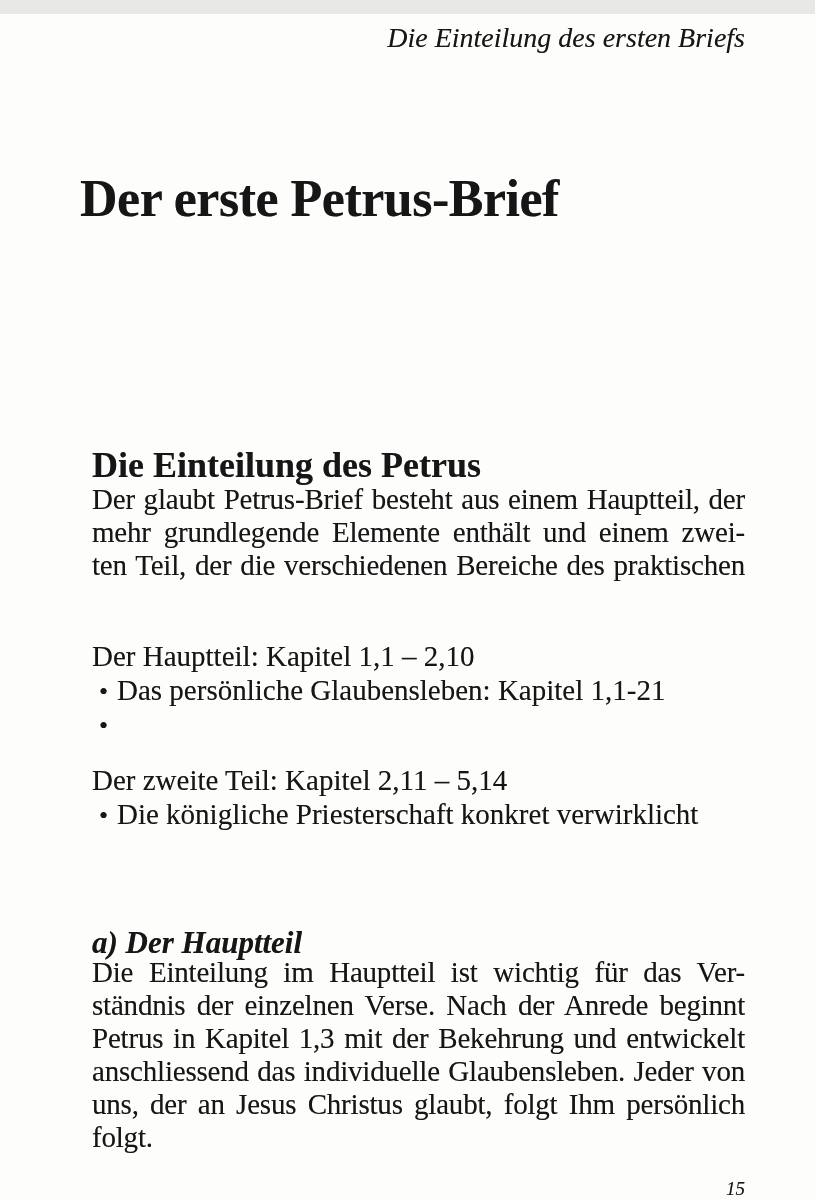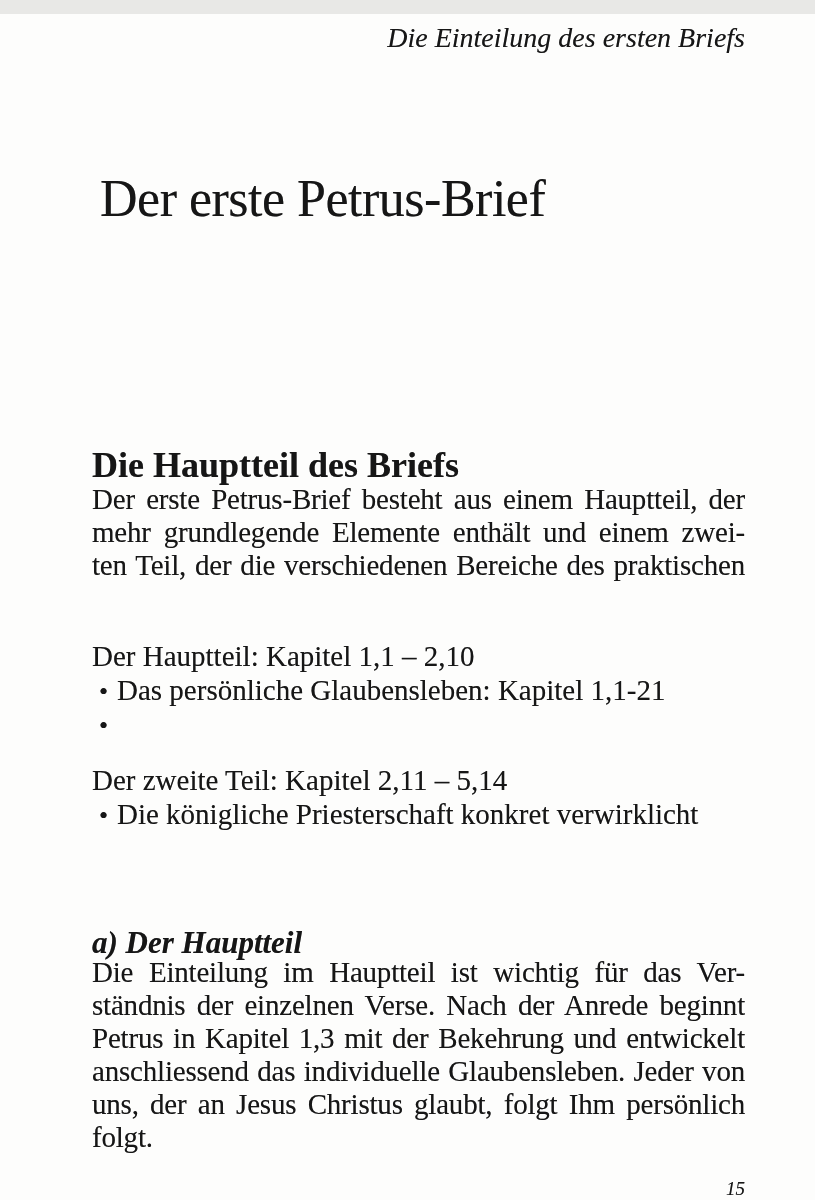--- a/index.html
+++ b/index.html
@@ -23,22 +23,22 @@
     top: 7px;
     right: 70px;
     font-style: italic;
     font-size: 28px;
     line-height: 34px;
     white-space: nowrap;
   }
   .chapter-title {
     position: absolute;
     top: 119px;
-    left: 100px;
-    font-weight: normal;
+    left: 80px;
+    font-weight: bold;
     font-size: 52px;
     line-height: 62px;
     letter-spacing: -0.5px;
     white-space: nowrap;
   }
   .section-heading {
     position: absolute;
     top: 399px;
     left: 92px;
     font-weight: bold;
@@ -107,24 +107,24 @@
 </style>
 </head>
 <body>
 
 <div class="page">
 
   <div class="running-header">Die Einteilung des ersten Briefs</div>
 
   <h1 class="chapter-title">Der erste Petrus-Brief</h1>
 
-  <h2 class="section-heading">Die Hauptteil des Briefs</h2>
+  <h2 class="section-heading">Die Einteilung des Petrus</h2>
 
   <div class="para para-intro">
-    <div class="jline">Der erste Petrus-Brief besteht aus einem Hauptteil, der</div>
+    <div class="jline">Der glaubt Petrus-Brief besteht aus einem Hauptteil, der</div>
     <div class="jline">mehr grundlegende Elemente enthält und einem zwei-</div>
     <div class="jline">ten Teil, der die verschiedenen Bereiche des praktischen</div>
   </div>
 
   <div class="outline-block outline-1">
     <div class="outline-intro">Der Hauptteil: Kapitel 1,1 – 2,10</div>
     <div class="bullet-row">
       <span class="bullet">•</span>
       <span class="bullet-text">Das persönliche Glaubensleben: Kapitel 1,1-21</span>
     </div>

